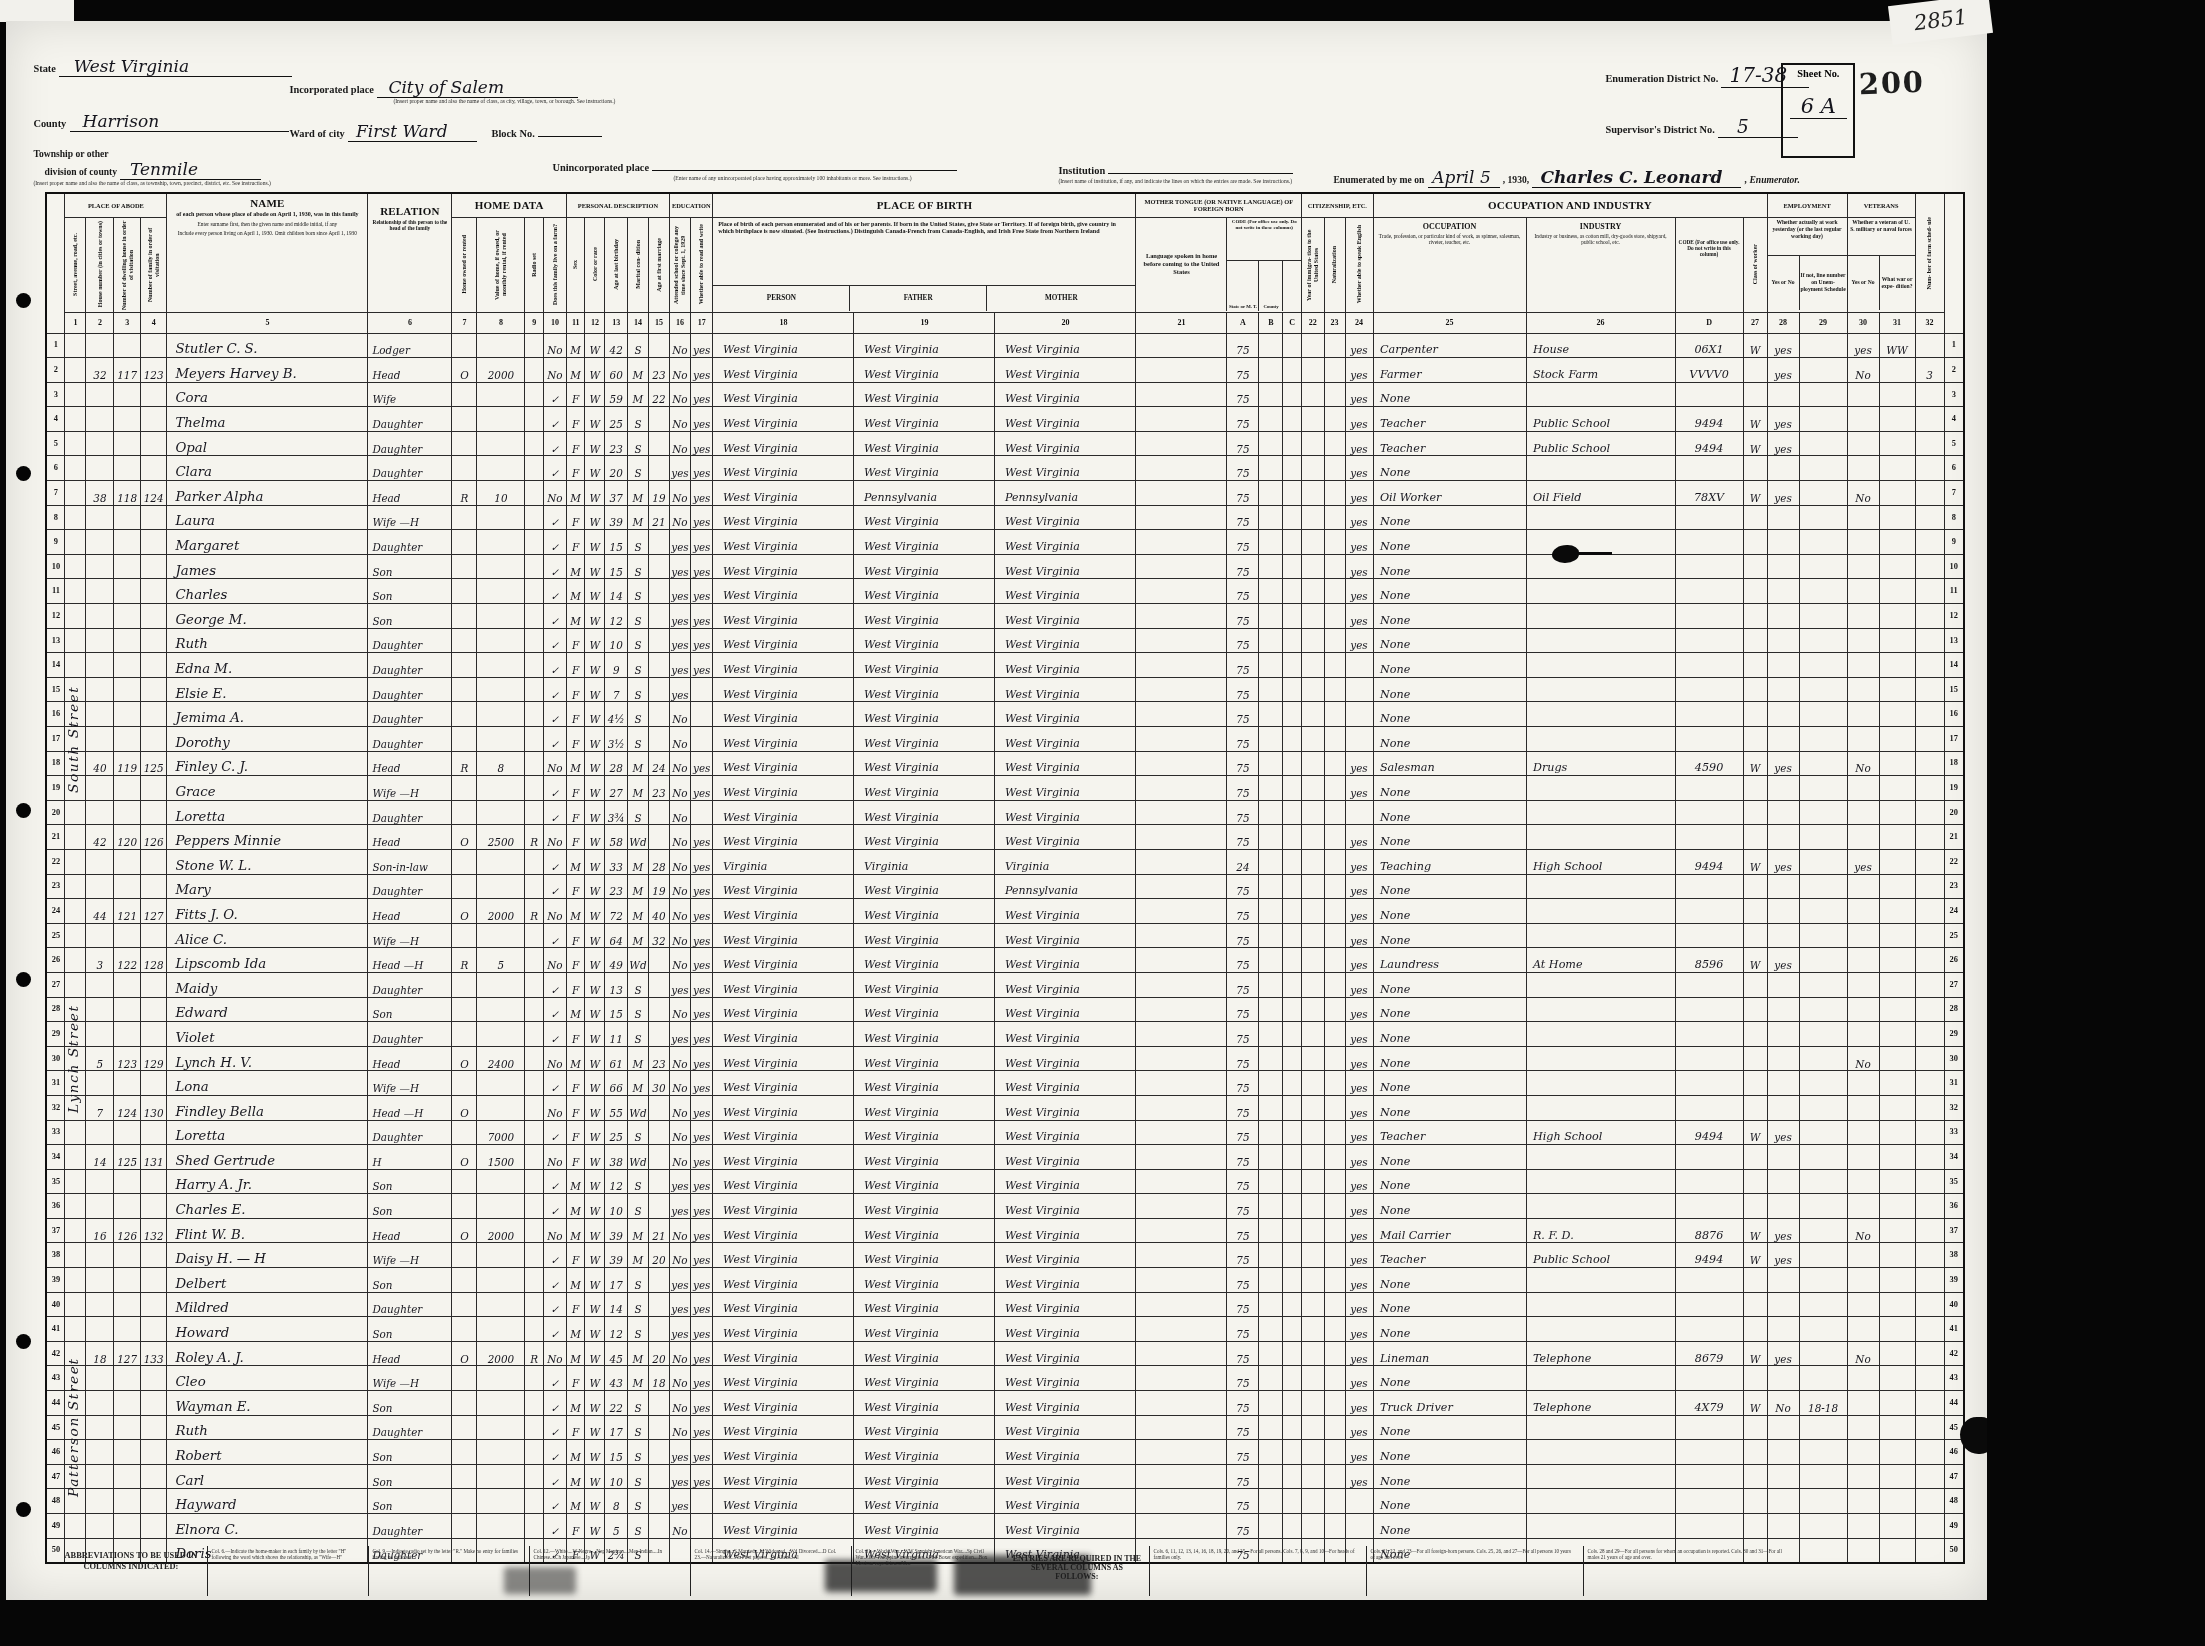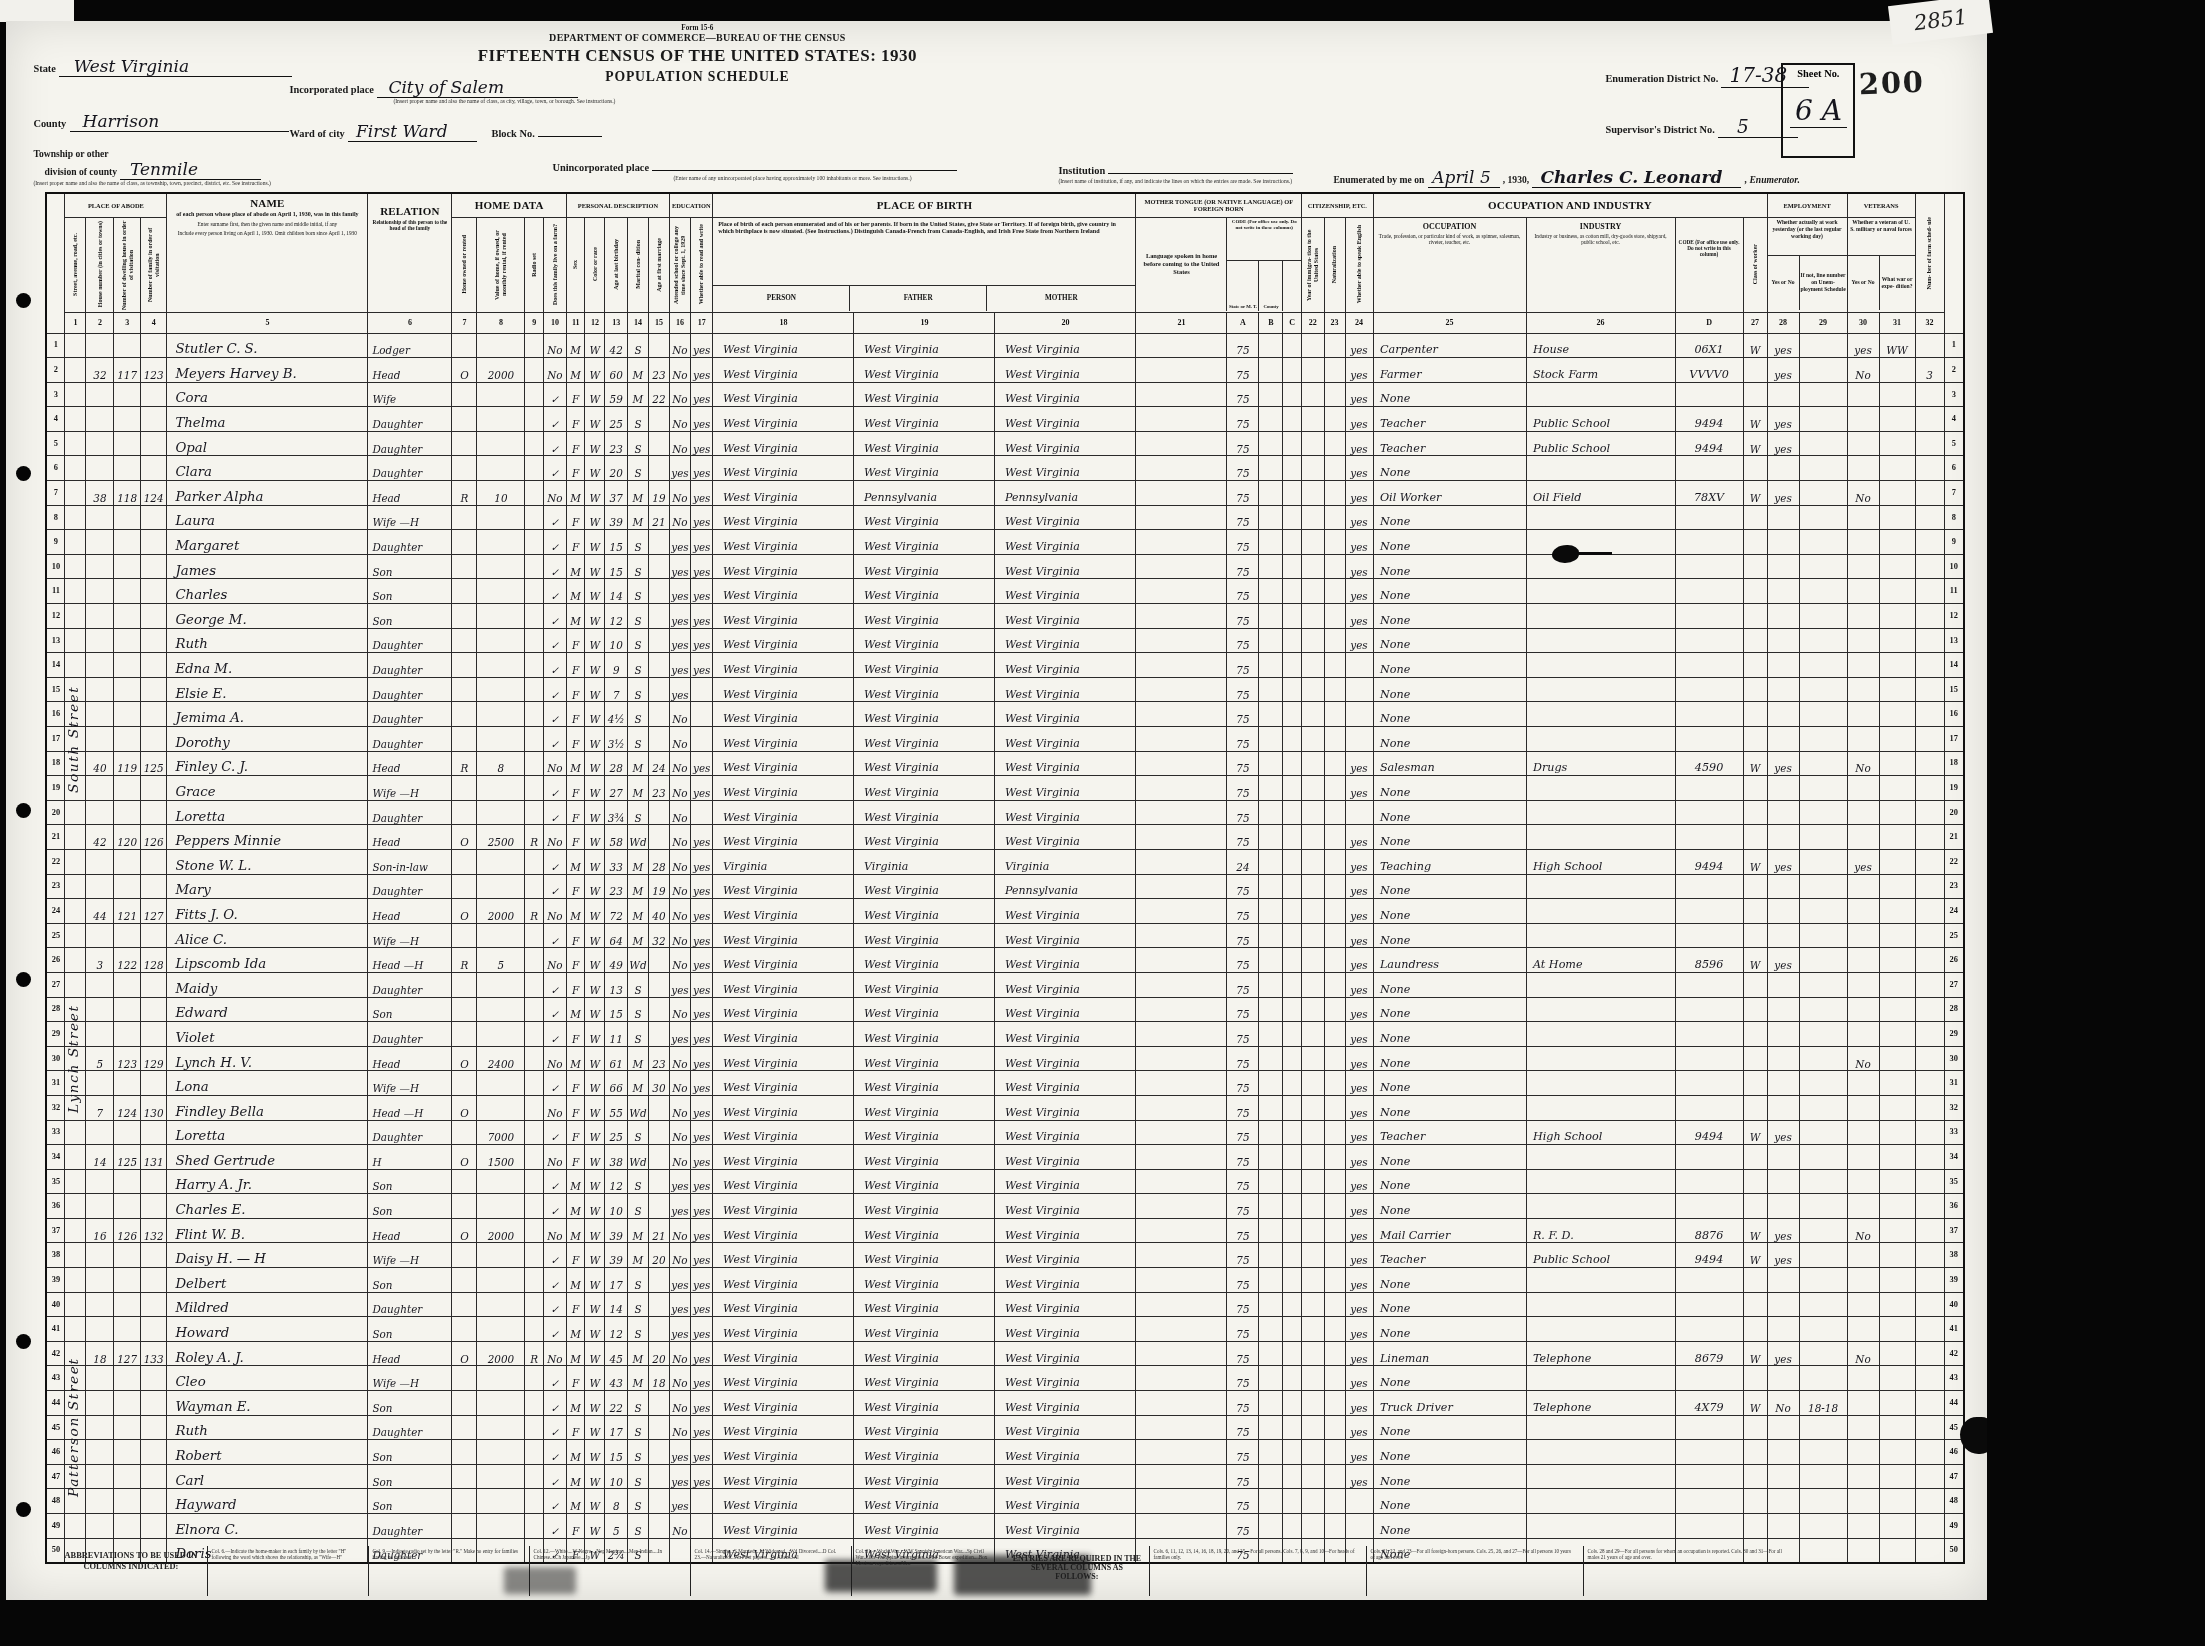--- a/index.html
+++ b/index.html
@@ -93,26 +93,20 @@
   .edgeblob{position:absolute;left:1954px;top:1396px;width:35px;height:37px;background:#0a0a0a;border-radius:50% 40% 45% 55%;}
 </style>
 </head>
 <body>
 
 <div class="corner-white"></div>
 <div class="note2851">2851</div>
 
 <div class="paper">
 
-  <div class="fh cblock" style="left:466px;top:3.2px;width:450px;">
-    <div class="form-no">Form 15-6</div>
-    <div class="dept">DEPARTMENT OF COMMERCE—BUREAU OF THE CENSUS</div>
-    <div class="title1">FIFTEENTH CENSUS OF THE UNITED STATES: 1930</div>
-    <div class="title2">POPULATION SCHEDULE</div>
-  </div>
 
   <div class="fh" style="left:27px;top:35px;">
     <span class="lbl">State</span>
     <span class="hwv uline" style="display:inline-block;width:233px;padding-left:14.5px;">West Virginia</span>
   </div>
   <div class="fh" style="left:283px;top:56px;">
     <span class="lbl">Incorporated place</span>
     <span class="hwv uline" style="display:inline-block;width:201px;padding-left:11.2px;">City of Salem</span>
     <div class="tiny" style="padding-left:104px;">(Insert proper name and also the name of class, as city, village, town, or borough.  See instructions.)</div>
   </div>
@@ -147,21 +141,21 @@
   <div class="fh" style="left:1599px;top:42px;">
     <span class="lbl">Enumeration District No.</span>
     <span class="hwv uline" style="display:inline-block;width:88px;padding-left:8px;font-size:20px;">17-38</span>
   </div>
   <div class="fh" style="left:1599px;top:95px;">
     <span class="lbl">Supervisor's District No.</span>
     <span class="hwv uline" style="display:inline-block;width:80px;padding-left:19px;font-size:18.5px;">5</span>
   </div>
   <div class="sheetbox">
     <div class="lbl">Sheet No.</div>
-    <div class="hwv uline" style="font-size:28px;margin:14.5px 6.4px 0;">6 A</div>
+    <div class="hwv uline" style="font-size:21px;margin:14.5px 6.4px 0;">6 A</div>
   </div>
   <div class="stamp">200</div>
   <div class="fh" style="left:1327px;top:146px;white-space:nowrap;">
     <span class="lbl2">Enumerated by me on</span>
     <span class="hwv uline" style="display:inline-block;width:72px;padding-left:4.8px;font-size:17px;">April 5</span>
     <span class="lbl2">, 1930,</span>
     <span class="hwv uline" style="display:inline-block;width:209px;padding-left:8px;font-size:17px;font-weight:bold;">Charles C. Leonard</span>
     <span class="lbl2" style="font-style:italic;font-weight:bold;text-align:right;">, Enumerator.</span>
   </div>
 

